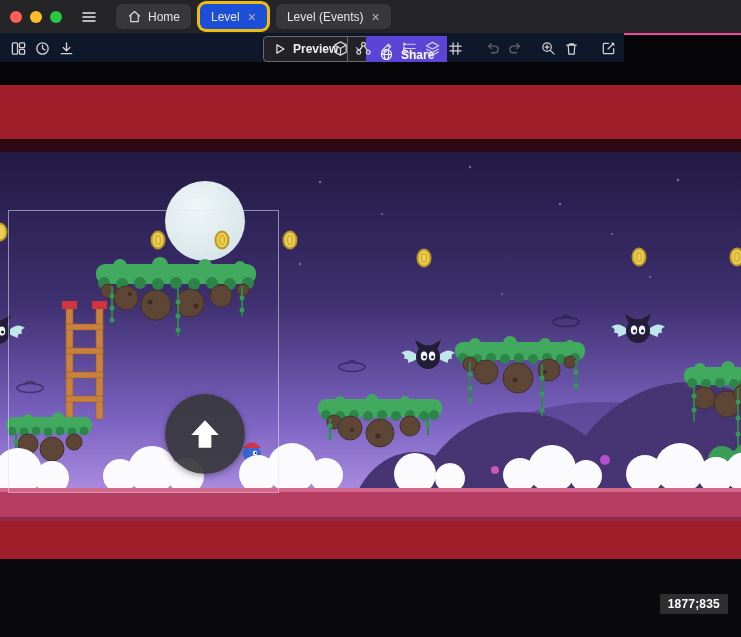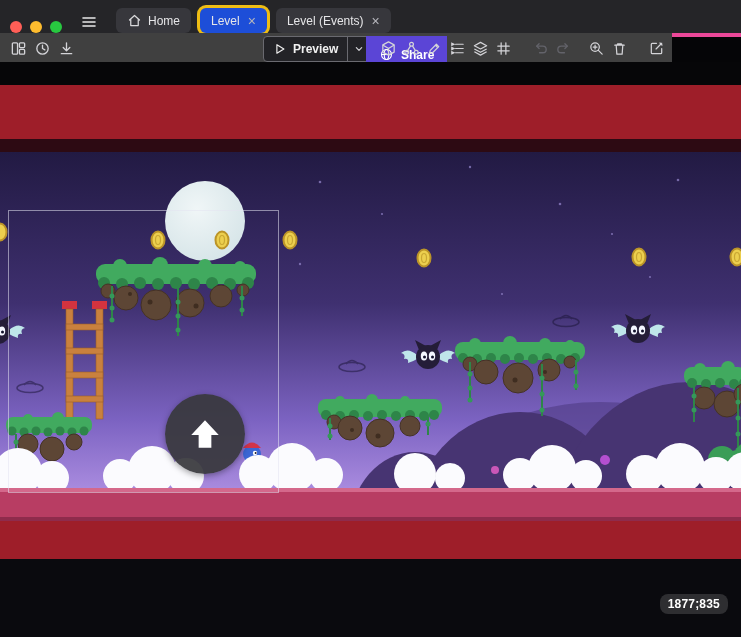--- a/index.html
+++ b/index.html
@@ -1,49 +1,49 @@
 <!DOCTYPE html>
 <html><head>
 <meta charset="utf-8">
 <style>
   html,body{margin:0;padding:0;background:#000;}
   .app{position:relative;width:741px;height:637px;overflow:hidden;font-family:"Liberation Sans",sans-serif;background:#050507;}
 
   
-  .titlebar{position:absolute;top:0;left:0;width:741px;height:33px;background:#252528;border-bottom:4px solid #ec4899;display:flex;align-items:flex-end;}
+  .titlebar{position:absolute;top:0;left:0;width:741px;height:33px;background:#252528;border-bottom:2px solid #ec4899;display:flex;align-items:center;}
   .lights{display:flex;gap:8px;margin-left:10px;}
   .light{width:12px;height:12px;border-radius:50%;}
   .light.red{background:#ff5f57;}
   .light.yellow{background:#febc2e;}
   .light.green{background:#28c840;}
   .menu-btn{margin-left:16px;width:22px;height:22px;display:flex;align-items:center;justify-content:center;color:#e8e8e8;}
   .tabs{display:flex;align-items:center;gap:9px;margin-left:16px;}
   .tab{height:25px;display:flex;align-items:center;gap:6px;padding:0 11px;background:#37373c;border-radius:6px;color:#e6e6e8;font-size:12px;white-space:nowrap;}
   .tab .close{color:#b6b6bc;font-size:14px;line-height:1;margin-left:2px;}
   .tab.highlight{box-shadow:0 0 0 3px #eebd14;background:#1d4ed8;}
   .tab .tab-icon{color:#d8d8da;display:flex;}
 
   
-  .toolbar{position:absolute;top:33px;left:0;width:672px;height:29px;background:#404040;}
+  .toolbar{position:absolute;top:33px;left:0;width:624px;height:29px;background:#0f172a;}
   .tb-left{position:absolute;left:8px;top:3px;height:24px;display:flex;align-items:center;gap:3px;}
   .icon-btn{width:21px;height:22px;display:flex;align-items:center;justify-content:center;color:#d4d4d8;}
   .icon-btn.dim{color:#63636a;}
   .preview-btn{position:absolute;left:263px;top:3px;height:24px;border:1px solid #6a6a70;border-radius:4px;background:#232327;color:#f0f0f0;display:flex;align-items:stretch;font-size:12px;font-weight:bold;}
   .preview-main{display:flex;align-items:center;gap:6px;padding:0 9px;}
   .preview-caret{width:21px;border-left:1px solid #6a6a70;display:flex;align-items:center;justify-content:center;color:#d4d4d8;}
   .share-btn{position:absolute;left:366px;top:3px;height:26px;background:#5b45d6;border-radius:0;color:#fff;display:flex;align-items:flex-end;gap:7px;padding:0 13px;font-size:12px;font-weight:bold;}
   .tb-right{position:absolute;right:5px;top:3px;height:24px;display:flex;align-items:center;gap:2px;}
   .sp8{width:8px;}.sp12{width:12px;}
 
   
   .canvas{position:absolute;top:62px;left:0;width:741px;height:575px;background:#050507;}
   .scene-svg{position:absolute;top:0;left:0;}
   .selection-rect{position:absolute;left:8px;top:148px;width:269px;height:281px;border:1px solid rgba(228,228,240,.55);pointer-events:none;}
   .arrow-btn{position:absolute;left:165px;top:332px;width:80px;height:80px;border-radius:50%;background:rgba(56,56,60,.93);display:flex;align-items:center;justify-content:center;box-shadow:0 2px 6px rgba(0,0,0,.35);}
-  .coord-badge{position:absolute;right:13px;top:532px;background:#2e2e31;border-radius:8px;padding:3px 8px;color:#fff;font-size:12px;font-weight:bold;letter-spacing:.2px;}
+  .coord-badge{position:absolute;right:13px;top:532px;background:#2e2e31;border-radius:0;padding:3px 8px;color:#fff;font-size:12px;font-weight:bold;letter-spacing:.2px;}
 </style>
 </head>
 <body>
 
 <div class="app">
 
   <div class="titlebar">
     <div class="lights">
       <div class="light red"></div>
       <div class="light yellow"></div>

